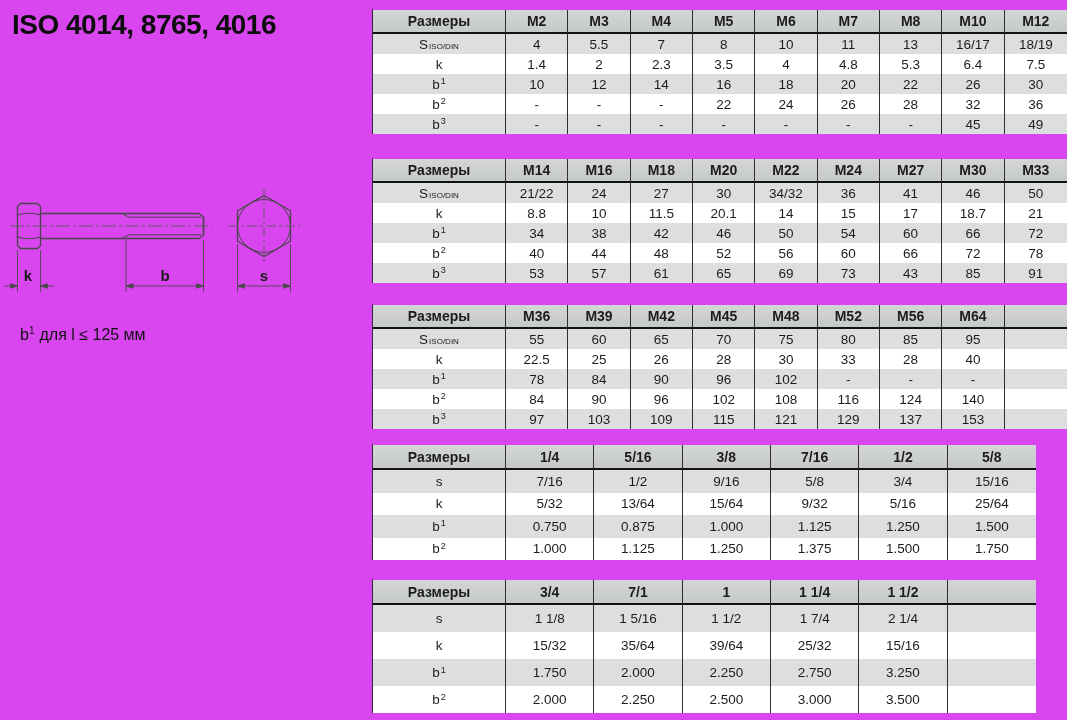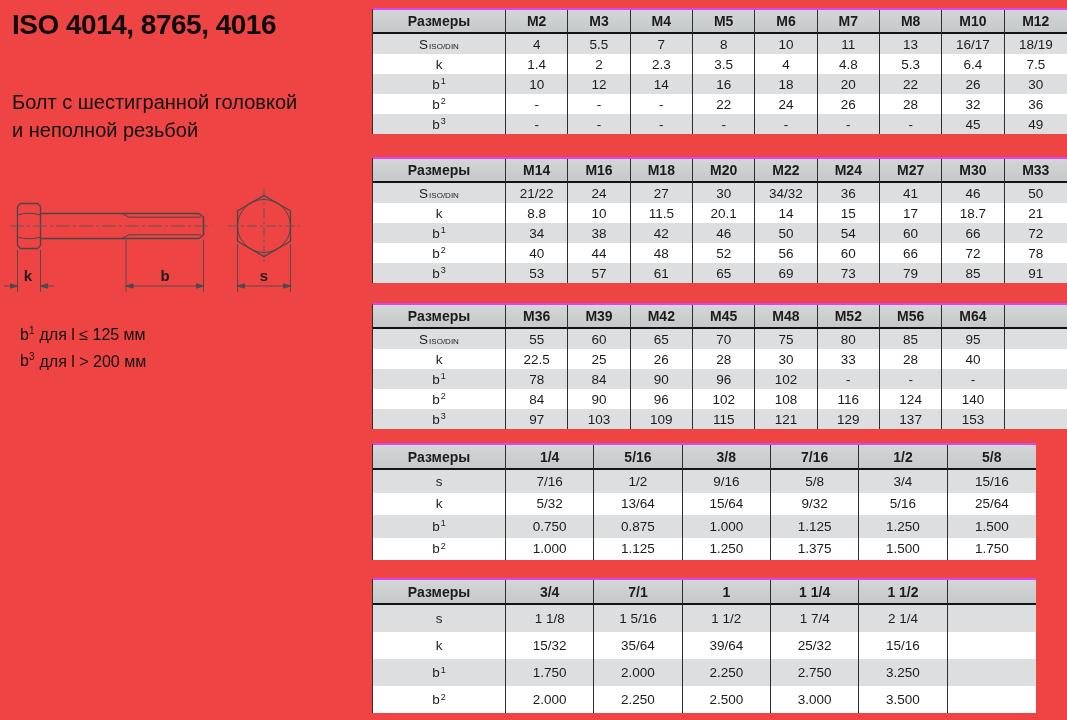--- a/index.html
+++ b/index.html
@@ -1,17 +1,17 @@
 <!DOCTYPE html>
 <html style="--header-bg: #c6c9ca; --header-bg-light: #d3d5d6; --stripe-bg: #dcdee0;"><head>
 <meta charset="utf-8">
 <style>
   html,body{margin:0;padding:0;background:#fff;}
   #page{
-    position:relative;width:1067px;height:720px;background:#ef4444;overflow:hidden;
+    position:relative;width:1067px;height:720px;background:#d946ef;overflow:hidden;
     font-family:"Liberation Sans", sans-serif;color:#1c1c1c;
   }
   
   #title-block{position:absolute;left:12px;top:8px;}
   .title-line{font-size:28px;font-weight:bold;letter-spacing:-0.5px;line-height:34px;color:#0d0d0d;}
   #subtitle-block{position:absolute;left:12px;top:88px;}
   .subtitle-line{font-size:20px;line-height:28px;color:#111;}
   
   #footnotes{position:absolute;left:20px;top:320px;font-size:16px;line-height:22px;color:#111;}
   .fn sup{font-size:10px;}
@@ -49,24 +49,20 @@
 </style>
 </head>
 <body>
 
 <div id="page">
 
   <div id="title-block">
     <div class="title-line">ISO 4014, 8765, 4016</div>
   </div>
 
-  <div id="subtitle-block">
-    <div class="subtitle-line">Болт с шестигранной головкой</div>
-    <div class="subtitle-line">и неполной резьбой</div>
-  </div>
 
   <div id="drawing">
     <svg width="312" height="132" viewBox="0 0 312 132">
       <g stroke="#474747" stroke-width="1.3" fill="none">
 
         <path d="M18.5,17.5 L35.5,17.5 L38.5,20.5 L38.5,59.5 L35.5,62.5 L18.5,62.5 L15.5,59.5 L15.5,20.5 Z"></path>
         <path d="M15.5,29 Q27,25.5 38.5,29" stroke-width="1"></path>
         <path d="M15.5,51 Q27,54.5 38.5,51" stroke-width="1"></path>
 
         <path d="M38.5,27.5 L197,27.5"></path>
@@ -116,21 +112,20 @@
         <path d="M235.5,100 L288.5,100" fill="none"></path>
         <polygon points="235.5,100 242.5,97.8 242.5,102.2"></polygon>
         <polygon points="288.5,100 281.5,97.8 281.5,102.2"></polygon>
       </g>
       <text x="262" y="95" font-size="15" font-weight="bold" text-anchor="middle" fill="#1c1c1c">s</text>
     </svg>
   </div>
 
   <div id="footnotes">
     <div class="fn"><span>b</span><sup>1</sup><span class="fn-text">для l ≤ 125 мм</span></div>
-    <div class="fn"><span>b</span><sup>3</sup><span class="fn-text">для l &gt; 200 мм</span></div>
   </div>
 
   <div id="t1" class="tbl">
       <div class="grid cols-metric rows-metric">
         <div class="cell head">Размеры</div>
         <div class="cell head">M2</div>
         <div class="cell head">M3</div>
         <div class="cell head">M4</div>
         <div class="cell head">M5</div>
         <div class="cell head">M6</div>
@@ -270,21 +265,21 @@
         <div class="cell  stripe">
           <span>b</span>
           <sup>3</sup>
         </div>
         <div class="cell  stripe">53</div>
         <div class="cell  stripe">57</div>
         <div class="cell  stripe">61</div>
         <div class="cell  stripe">65</div>
         <div class="cell  stripe">69</div>
         <div class="cell  stripe">73</div>
-        <div class="cell  stripe">79</div>
+        <div class="cell  stripe">43</div>
         <div class="cell  stripe">85</div>
         <div class="cell  stripe lastcol">91</div>
       </div>
     </div>
   <div id="t3" class="tbl">
       <div class="grid cols-metric rows-metric">
         <div class="cell head">Размеры</div>
         <div class="cell head">M36</div>
         <div class="cell head">M39</div>
         <div class="cell head">M42</div>

